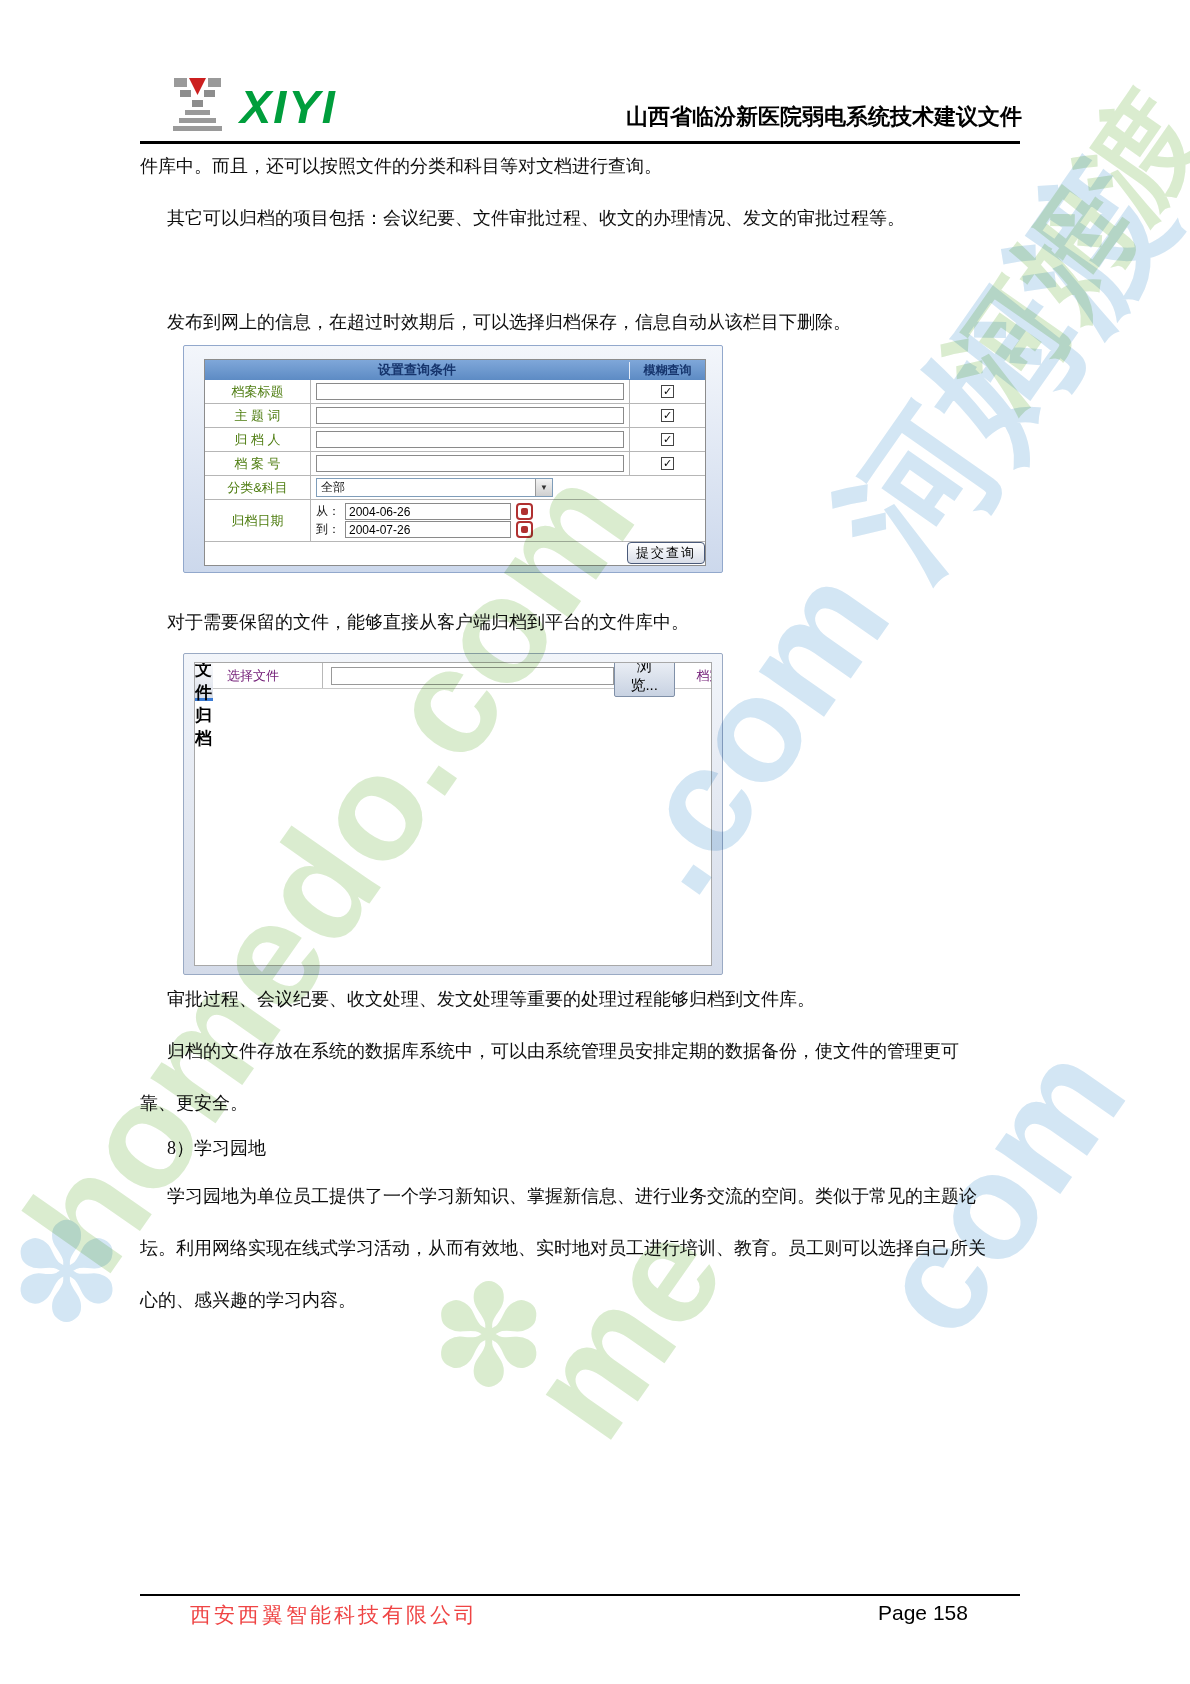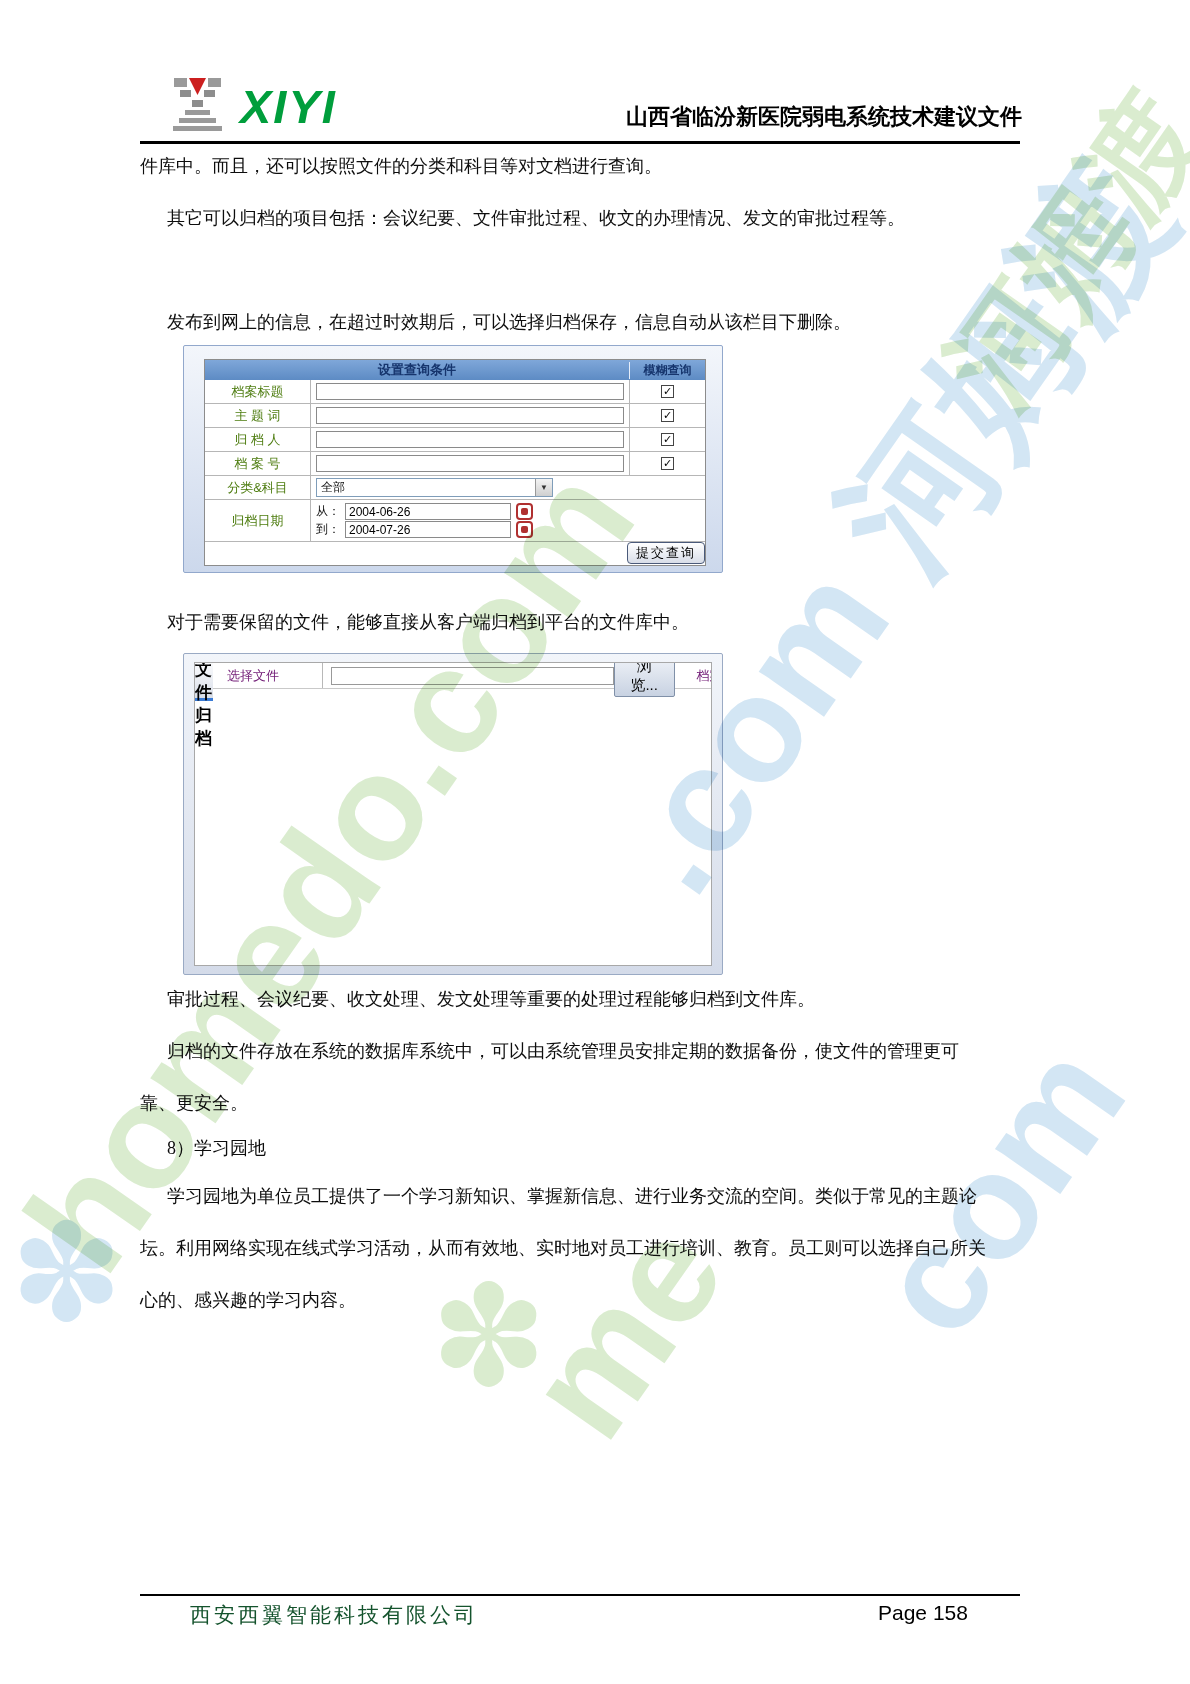--- a/index.html
+++ b/index.html
@@ -97,21 +97,21 @@
                display:flex; align-items:center; justify-content:flex-end; gap:10px; padding-right:48px; }
   .btn-pill { display:flex; align-items:center; gap:7px; border:1px solid #51607a; border-radius:10px;
               background:linear-gradient(180deg,#ffffff,#dde3ef); padding:2px 12px;
               font-size:15px; font-weight:bold; letter-spacing:4px; cursor:default; }
   .ok-circle { width:16px; height:16px; border-radius:50%; background:#1f9f3f; color:#fff;
                display:flex; align-items:center; justify-content:center; font-size:11px; font-weight:bold; }
   .pencil { font-size:15px; color:#b8860b; }
 
   
   .ftr-rule { position:absolute; left:140px; top:1594px; width:880px; height:2px; background:#000; z-index:2; }
-  .ftr-company { position:absolute; left:190px; top:1601px; font-size:21px; color:#14532d; letter-spacing:3px; z-index:2; }
+  .ftr-company { position:absolute; left:190px; top:1601px; font-size:21px; color:#ef4444; letter-spacing:3px; z-index:2; }
   .ftr-page { position:absolute; left:878px; top:1601px; font-size:21px; color:#000;
               font-family:"Liberation Sans","DejaVu Sans",sans-serif; z-index:2; }
   .pdf-line { position:absolute; left:40px; top:1636px; font-size:21px; color:#000; z-index:2; }
   .pdf-link { color:#0000cc; text-decoration:underline; }
 </style>
 </head>
 <body>
 
 <div class="page">
 

